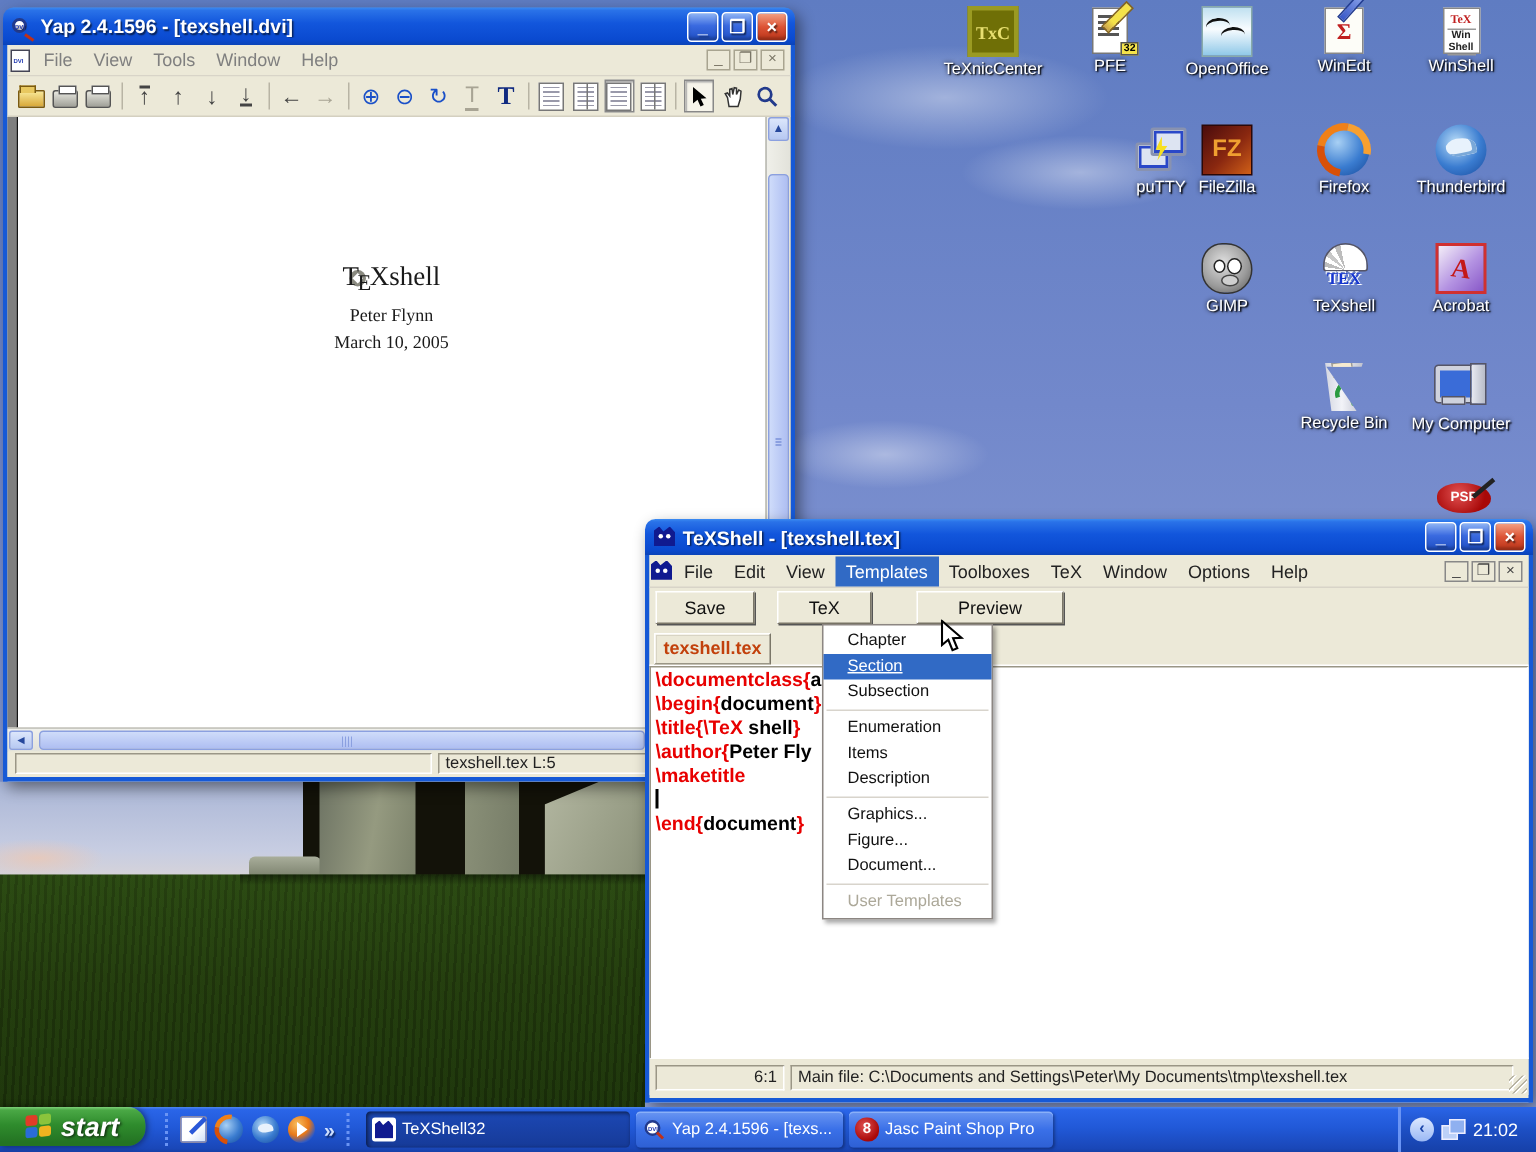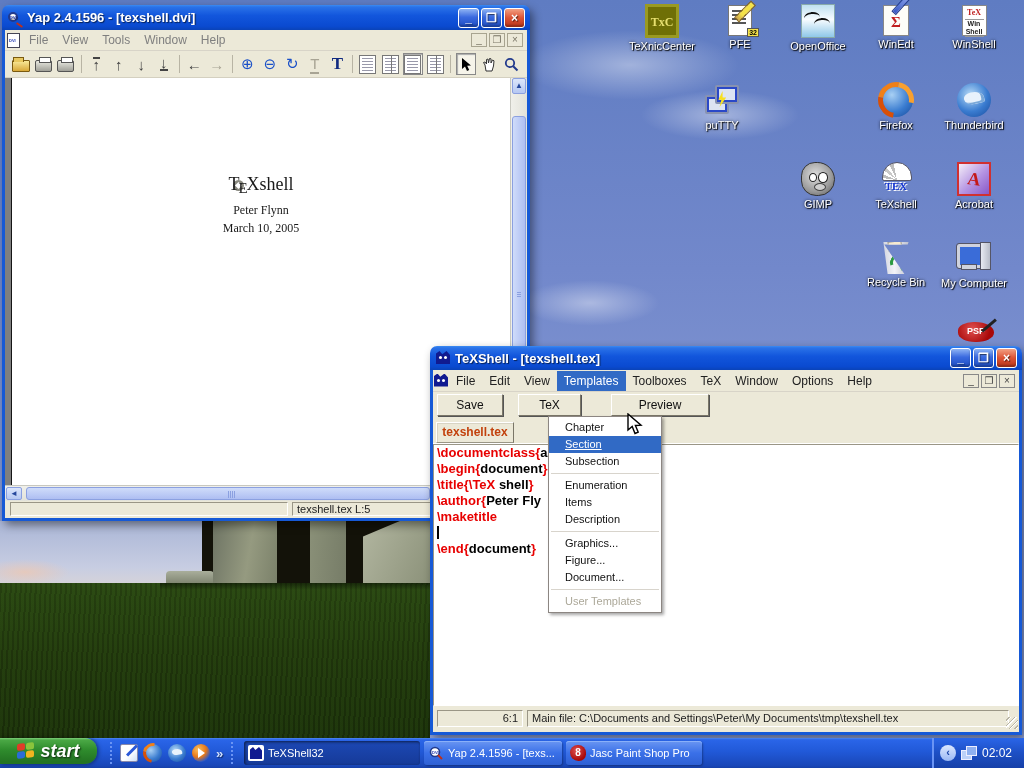--- a/index.html
+++ b/index.html
@@ -263,25 +263,31 @@
         </div>
         <div class="ilabel">WinEdt</div>
       </div>
       <div class="dicon" style="left: 936px; top: 4px;">
         <div class="ic ic-winshell">
           <span class="g">TeX</span>
           <span class="g2">Win Shell</span>
         </div>
         <div class="ilabel">WinShell</div>
       </div>
-      <div class="dicon" style="left: 684px; top: 83px;">
+      <div class="dicon" style="left: 736px; top: 83px;">
         <div class="ic ic-putty">
           <span class="bolt"></span>
         </div>
         <div class="ilabel">puTTY</div>
+      </div>
+      <div class="dicon" style="left: 780px; top: 83px;">
+        <div class="ic ic-filezilla">
+          <span class="g">FZ</span>
+        </div>
+        <div class="ilabel">FileZilla</div>
       </div>
       <div class="dicon" style="left: 858px; top: 83px;">
         <div class="ic ic-firefox"></div>
         <div class="ilabel">Firefox</div>
       </div>
       <div class="dicon" style="left: 936px; top: 83px;">
         <div class="ic ic-thunderbird"></div>
         <div class="ilabel">Thunderbird</div>
       </div>
       <div class="dicon" style="left: 780px; top: 162px;">
@@ -574,17 +580,17 @@
         <div class="task t-jascpaintsho t-psp">
           <span class="ticon ticon-psp">
             <span class="badge">8</span>
           </span>
           <span class="tlabel">Jasc Paint Shop Pro</span>
         </div>
       </div>
     <div id="tray">
       <div id="tray-chevron">‹</div>
       <div id="tray-net"></div>
-      <div id="tray-clock">02:02</div>
+      <div id="tray-clock">21:02</div>
     </div>
   </div>
 
 </div>
 
 </body></html>

